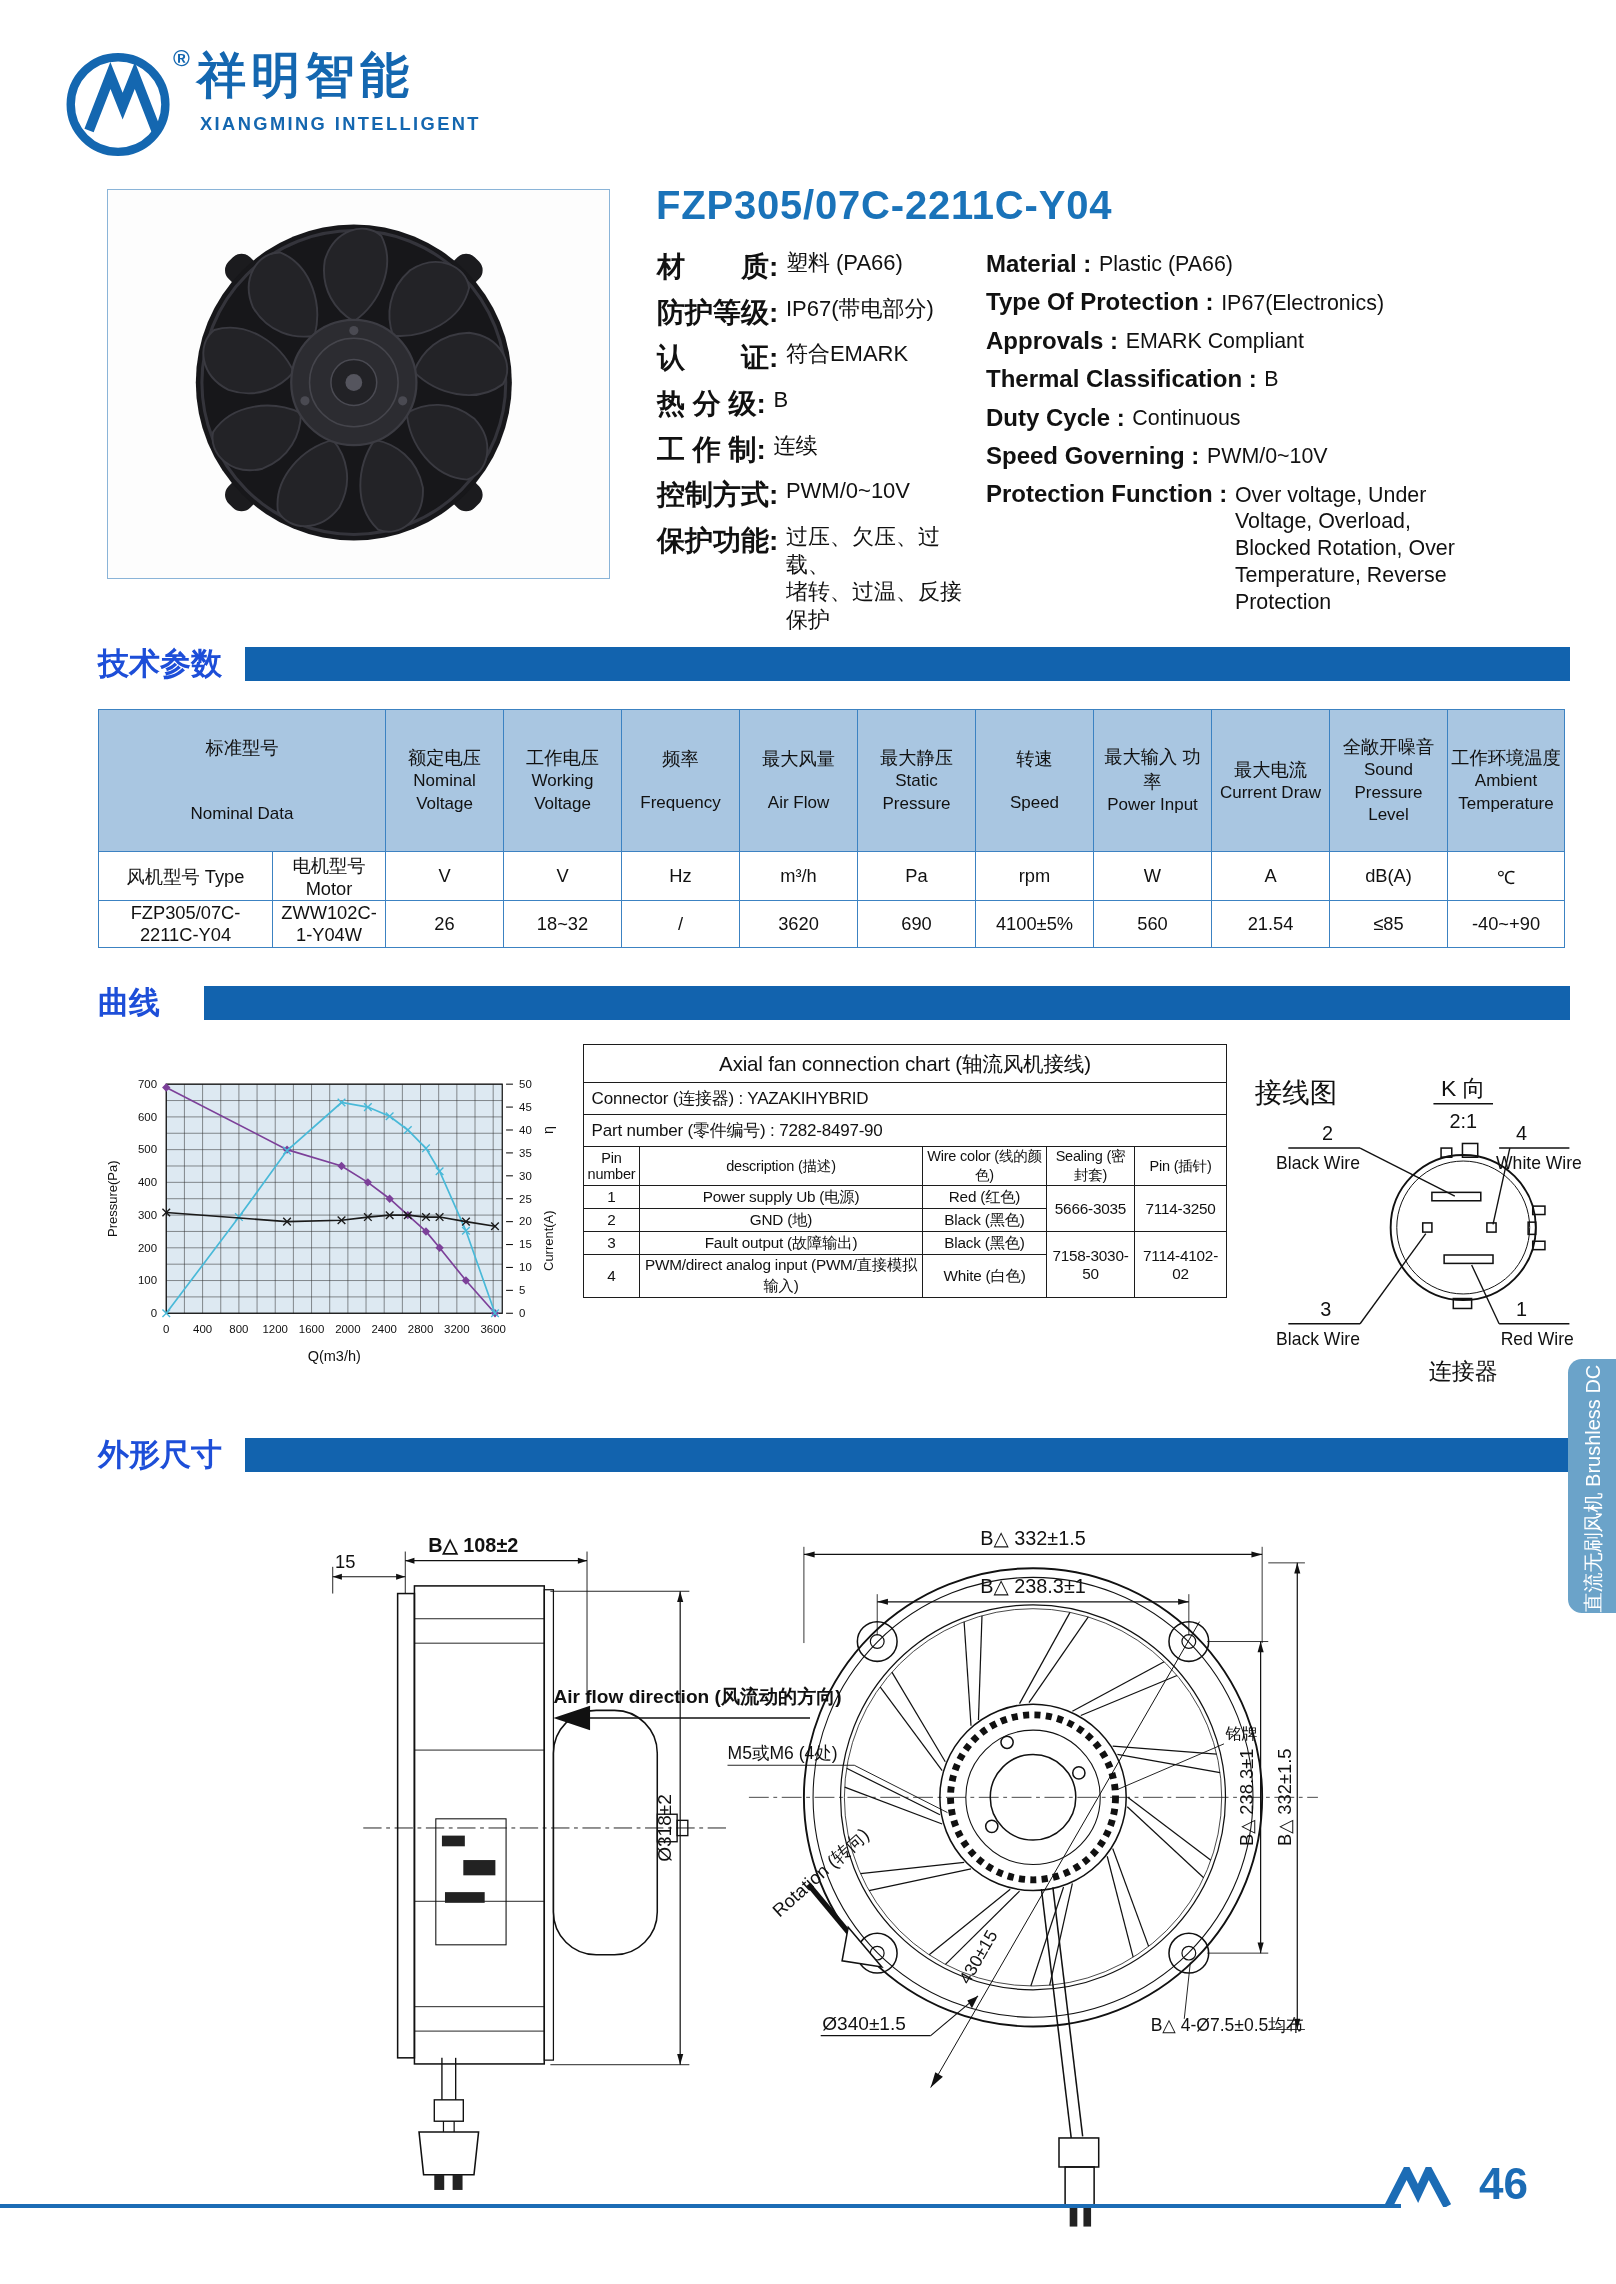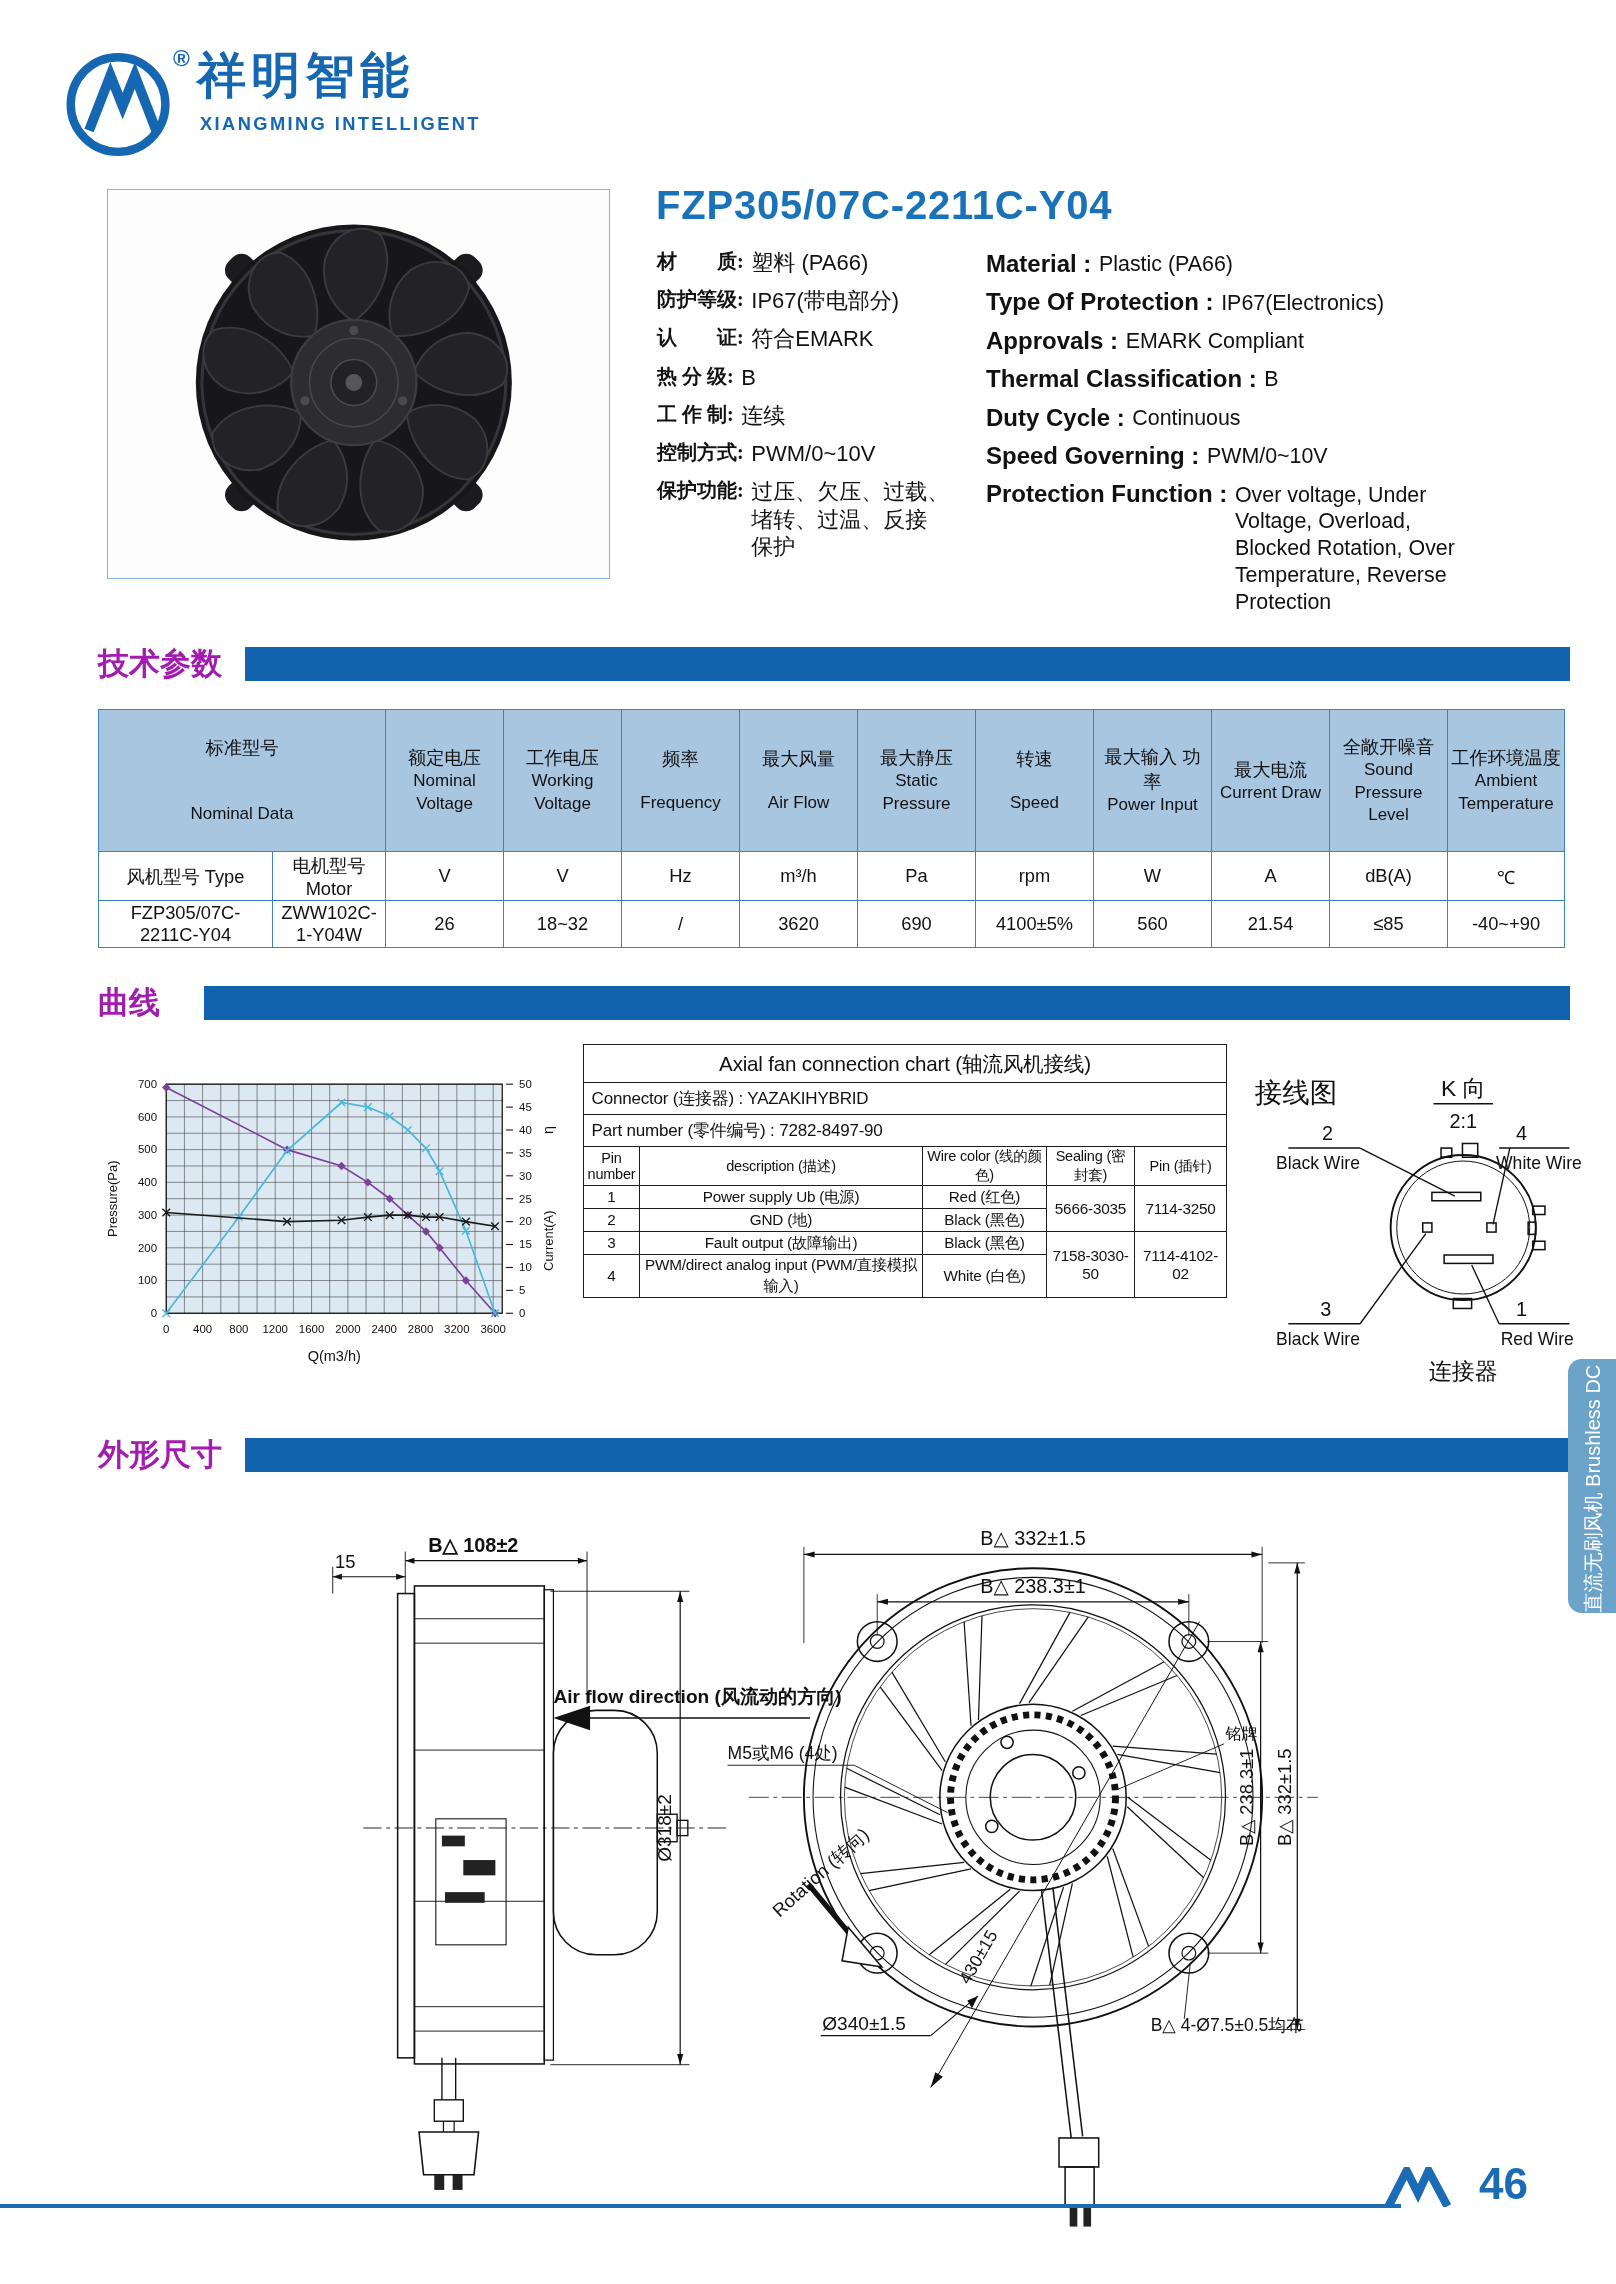--- a/index.html
+++ b/index.html
@@ -10,29 +10,29 @@
   
   .brand-cn{font-size:49px;font-weight:bold;color:#1467b0;letter-spacing:5.3px;}
   .brand-en{font-size:18.3px;font-weight:bold;color:#1467b0;letter-spacing:2.4px;}
 
   
   .photo-box{border:1.5px solid #8ab4d8;background:#fdfdfd;}
   .prod-title{font-size:40px;font-weight:bold;color:#1a73b9;letter-spacing:0.8px;}
   .spec-col{display:flex;flex-direction:column;gap:10.7px;}
   .spec-row{display:flex;align-items:flex-start;gap:7.6px;line-height:1.25;}
   .spec-row .lbl{font-weight:bold;white-space:pre;flex-shrink:0;}
-  .cn .lbl{font-size:20px;font-family:Liberation Serif, serif;}
+  .cn .lbl{font-size:28px;}
   .cn .val{font-size:22px;white-space:pre-line;}
   .en .lbl{font-size:24px;}
   .en .val{font-size:21.4px;padding-top:2.3px;}
   .en .wrapval{max-width:241px;}
 
   
   .section-head{display:flex;align-items:center;}
-  .section-head .txt{font-size:31px;font-weight:bold;color:#a21caf;white-space:nowrap;}
+  .section-head .txt{font-size:31px;font-weight:bold;color:#1d4ed8;white-space:nowrap;}
   .section-head .bar{height:34px;background:#1263ae;flex:1;margin-left:23px;}
 
   
   table.tech{border-collapse:collapse;table-layout:fixed;width:1201px;}
   table.tech td{border:1.5px solid #3c82c2;text-align:center;vertical-align:middle;padding:0 3.1px;}
   table.tech tr.hd td{background:#a9c6e1;}
   table.tech .cnh{font-size:18.3px;}
   table.tech .enh{font-size:17px;line-height:1.35;}
   table.tech tr.hd{height:142px;}
   table.tech tr.units{height:49px;font-size:18.3px;}

